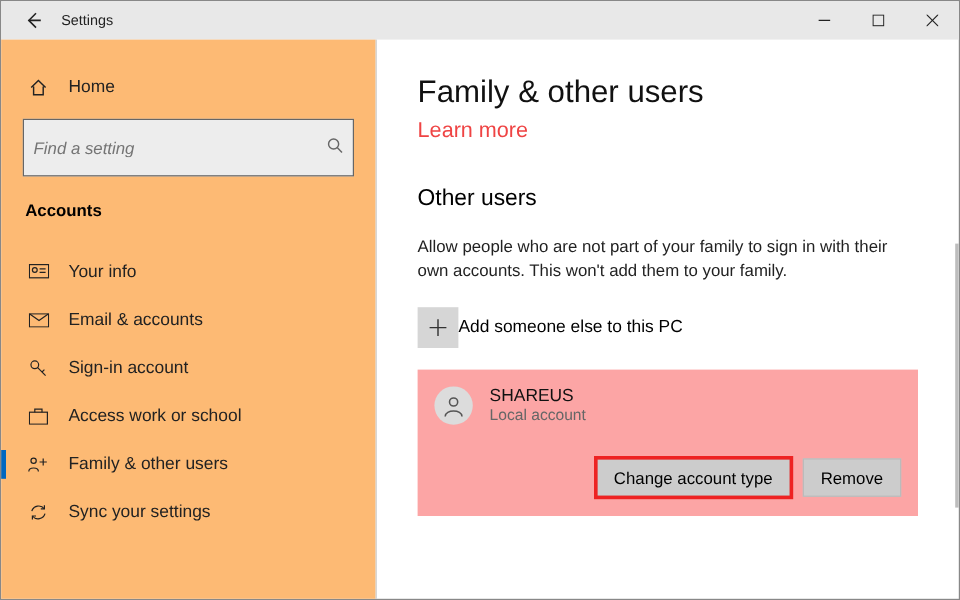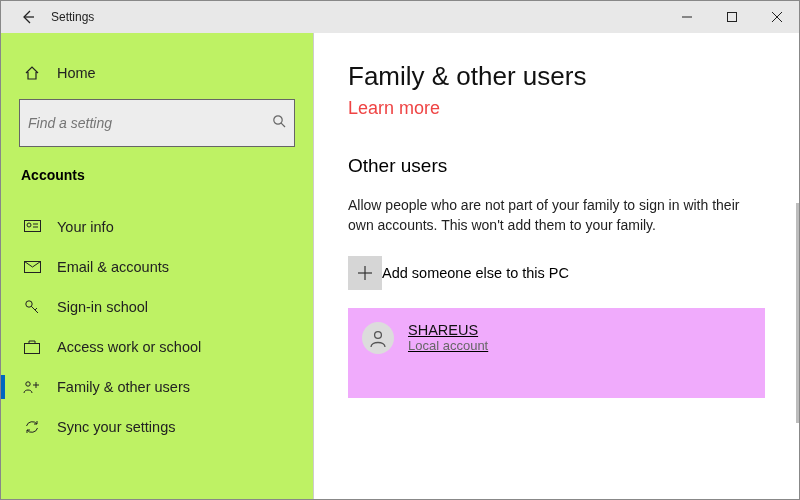--- a/index.html
+++ b/index.html
@@ -4,40 +4,40 @@
   <style>
     * { box-sizing: border-box; margin: 0; padding: 0; font-family: "Segoe UI", Arial, sans-serif; }
     body { width: 800px; height: 500px; overflow: hidden; background: #fff; }
     .window { width: 800px; height: 500px; display: flex; flex-direction: column; border: 1px solid #888; position: relative; }
     .titlebar { height: 32px; display: flex; align-items: center; background: #e8e8e8; }
     .titlebar-left { display: flex; align-items: center; gap: 14px; padding-left: 18px; }
     .titlebar-title { font-size: 12px; color: #222; }
     .titlebar-right { margin-left: auto; display: flex; }
     .winbtn { width: 45px; height: 32px; display: flex; align-items: center; justify-content: center; cursor: default; }
     .content { flex: 1; display: flex; min-height: 0; }
-    .sidebar { width: 312px; background: #bef264; display: flex; flex-direction: column; padding-top: 22px; }
+    .sidebar { width: 312px; background: #fdba74; display: flex; flex-direction: column; padding-top: 22px; }
     .home-row { display: flex; align-items: center; gap: 16px; height: 36px; padding-left: 22px; font-size: 14.5px; color: #222; cursor: default; }
     .search-wrap { padding: 8px 18px 12px 18px; }
     .search { width: 100%; height: 48px; border: 1px solid #666; background: #ededed; display: flex; align-items: center; padding: 0 8px; }
     .search input { flex: 1; border: none; background: transparent; font-size: 14px; color: #666; outline: none; font-style: italic; }
     .section-head { font-size: 14px; font-weight: 700; padding: 8px 20px 14px 20px; }
     .spacer-sm { height: 10px; }
     .nav-item { display: flex; align-items: center; gap: 16px; height: 40px; padding-left: 22px; font-size: 14.5px; color: #222; cursor: default; position: relative; }
     .nav-item.active::before { content: ""; position: absolute; left: 0; top: 8px; bottom: 8px; width: 4px; background: #0067c0; }
     .nav-icon { width: 18px; height: 18px; display: flex; align-items: center; justify-content: center; color: #222; }
     .divider-col { width: 1px; background: #ccc; }
     .main { flex: 1; padding: 28px 30px 0 34px; overflow: hidden; position: relative; }
     .main-title { font-size: 26px; font-weight: 400; color: #111; margin-bottom: 6px; }
     .learn { font-size: 18px; color: #ef4444; cursor: pointer; display: inline-block; margin-bottom: 36px; }
     .subhead { font-size: 19px; font-weight: 400; margin-bottom: 18px; }
     .desc { font-size: 14px; color: #222; line-height: 1.45; max-width: 400px; margin-bottom: 20px; }
     .add-row { display: flex; align-items: center; margin-bottom: 18px; cursor: default; }
     .plus-box { width: 34px; height: 34px; background: #d6d6d6; display: flex; align-items: center; justify-content: center; font-size: 18px; color: #333; }
     .add-text { font-size: 14.5px; }
-    .user-card { background: #f0abfc; padding: 14px 14px 16px 14px; margin-right: 4px; text-decoration: underline; }
+    .user-card { background: #fca5a5; padding: 14px 14px 16px 14px; margin-right: 4px; }
     .user-top { display: flex; align-items: center; gap: 14px; margin-bottom: 28px; }
     .avatar-circle { width: 32px; height: 32px; border-radius: 50%; background: #dcdcdc; display: flex; align-items: center; justify-content: center; }
     .uinfo .uname { font-size: 14.5px; color: #111; }
     .uinfo .utype { font-size: 13px; color: #666; }
     .user-actions { display: flex; gap: 10px; justify-content: flex-end; }
     .btn { height: 32px; padding: 0 14px; background: #ccc; border: 1px solid #bbb; font-size: 14px; display: inline-flex; align-items: center; justify-content: center; cursor: default; }
     .btnw { min-width: 162px; }
     .btnr { min-width: 82px; }
     .hl { outline: 3px solid #e22; outline-offset: -1px; }
     .scrolltrack { position: absolute; top: 170px; right: 0; width: 3px; height: 220px; background: #bdbdbd; }
@@ -126,21 +126,21 @@
       </div>
 
       <div class="nav-item">
         <span class="nav-icon">
           <svg width="16" height="16" viewBox="0 0 16 16">
               <circle cx="5" cy="5" r="3.2" stroke="#222" fill="none"></circle>
               <line x1="7.2" y1="7.2" x2="14" y2="14" stroke="#222"></line>
               <line x1="11" y1="11" x2="13" y2="9" stroke="#222"></line>
             </svg>
         </span>
-        <span>Sign-in school</span>
+        <span>Sign-in account</span>
       </div>
 
       <div class="nav-item">
         <span class="nav-icon">
           <svg width="16" height="14" viewBox="0 0 16 14">
               <rect x="0.5" y="3.5" width="15" height="10" stroke="#222" fill="none"></rect>
               <path d="M5 3.5 V1 H11 V3.5" stroke="#222" fill="none"></path>
             </svg>
         </span>
         <span>Access work or school</span>
@@ -196,18 +196,22 @@
             <svg width="20" height="20" viewBox="0 0 20 20">
                 <circle cx="10" cy="7" r="3.4" stroke="#555" fill="none" stroke-width="1.3"></circle>
                 <path d="M3 19 C3 13 17 13 17 19" stroke="#555" fill="none" stroke-width="1.3"></path>
               </svg>
           </div>
           <div class="uinfo">
             <div class="uname">SHAREUS</div>
             <div class="utype">Local account</div>
           </div>
         </div>
+        <div class="user-actions">
+          <div class="btn btnw hl">Change account type</div>
+          <div class="btn btnr">Remove</div>
+        </div>
       </div>
 
       <div class="scrolltrack"></div>
     </div>
   </div>
 </div>
 
 </body></html>

